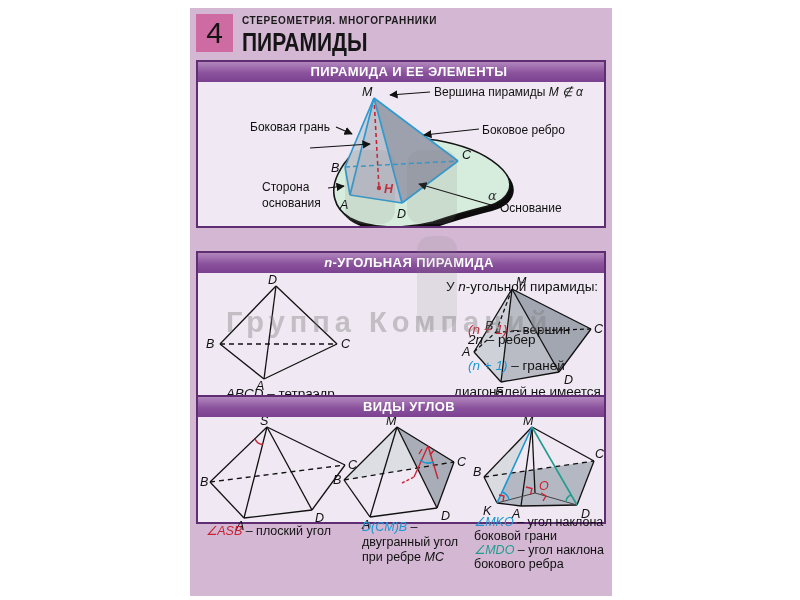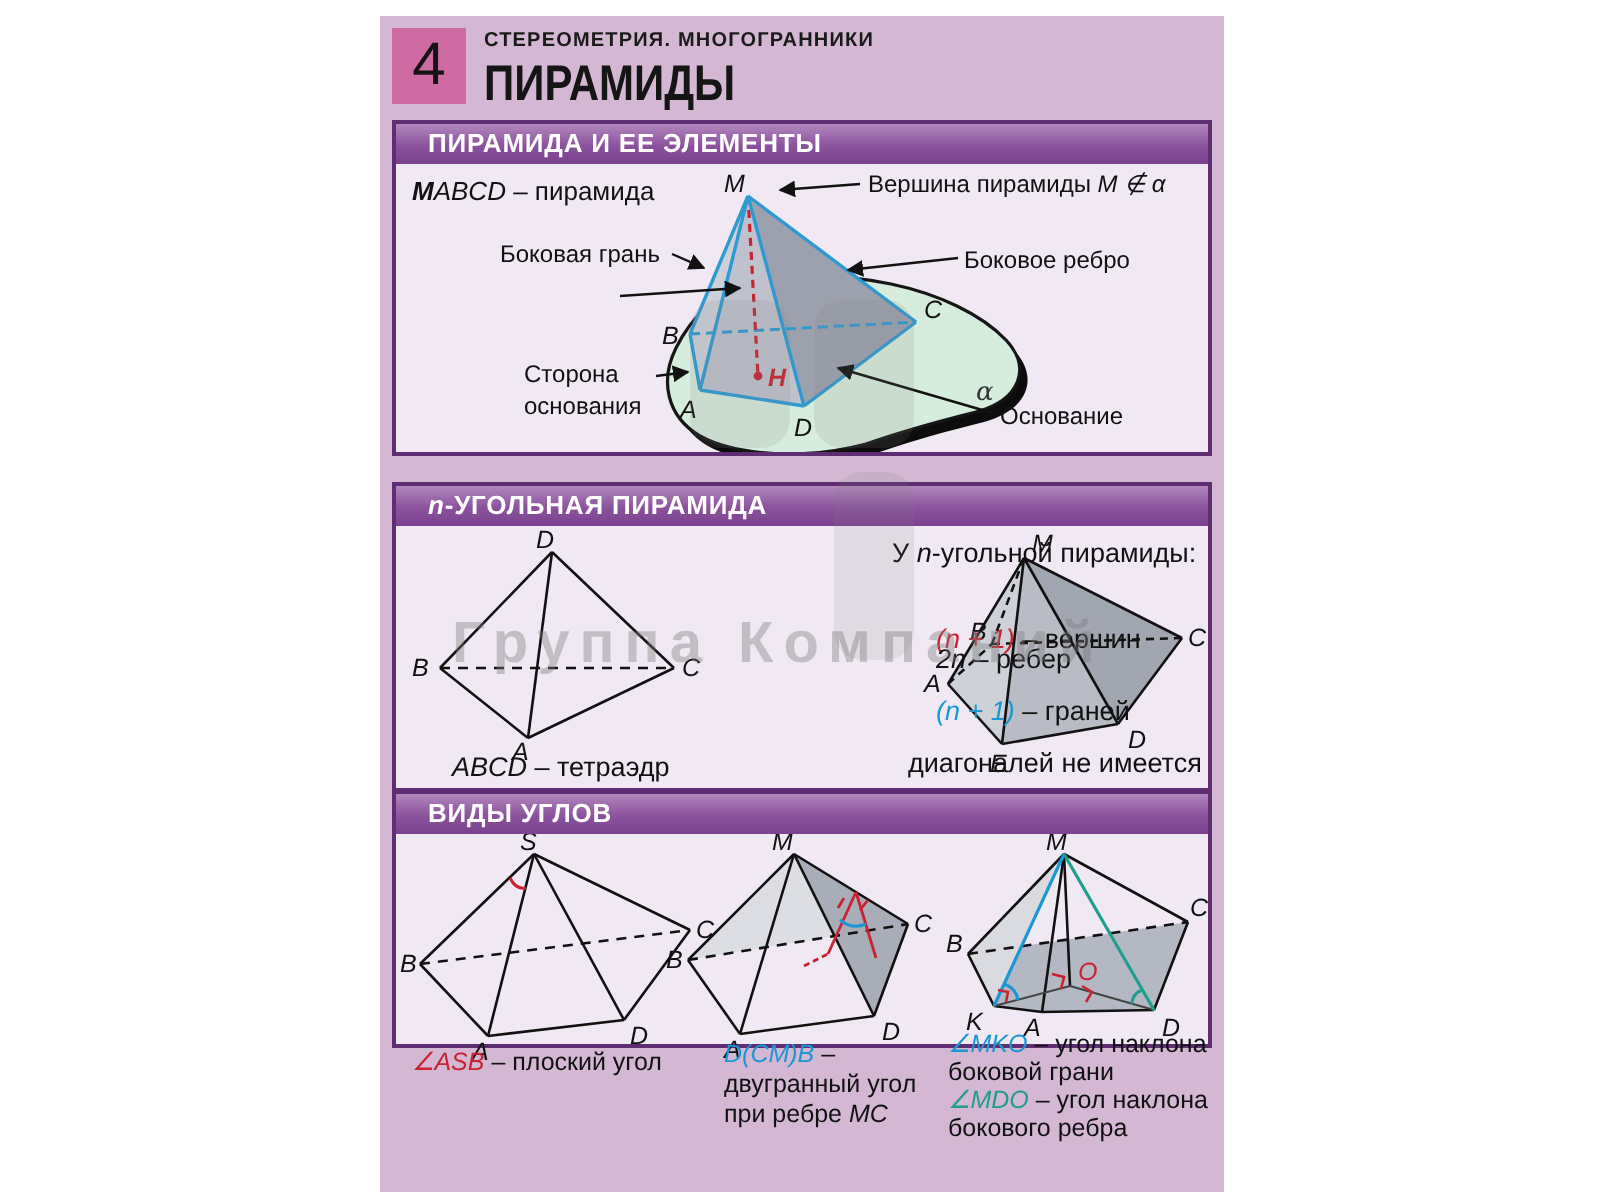--- a/index.html
+++ b/index.html
@@ -8,25 +8,25 @@
   .poster{position:absolute;left:190px;top:8px;width:422px;height:588px;background:#d3b7d3;}
   
   .num-box{position:absolute;left:6px;top:6px;width:37px;height:38px;background:#ce6ba2;
            display:flex;align-items:center;justify-content:center;font-size:30px;color:#141414;}
   .supertitle{position:absolute;left:52px;top:7px;font-size:10px;font-weight:bold;letter-spacing:.6px;color:#1a1a1a;}
   .title{position:absolute;left:52px;top:20px;font-size:25px;font-weight:bold;color:#151515;
          transform:scaleX(.84);transform-origin:left top;}
   
   .panel{position:absolute;left:6px;width:410px;border:2px solid #5e2d72;background:#f0e9f4;box-sizing:border-box;}
   .panel1{top:52px;height:168px;}
-  .panel2{top:233px;height:155px;}
+  .panel2{top:243px;height:155px;}
   .panel3{top:387px;height:129px;}
   .panel-header{height:20px;background:linear-gradient(180deg,#b habit,#000);}
   .panel-header{height:20px;background:linear-gradient(180deg,#b287bd 0%,#8a529c 55%,#7b4190 100%);
-                color:#fff;font-weight:bold;font-size:13px;line-height:20px;padding-left:16px;letter-spacing:.4px;}
+                color:#fff;font-weight:bold;font-size:13px;line-height:20px;padding-left:16px;letter-spacing:.4px;text-align:center;}
   .panel-body{position:absolute;left:0;top:20px;right:0;bottom:0;}
   svg.diagram{position:absolute;left:0;top:0;}
   .lbl{position:absolute;font-size:12px;line-height:1.3;color:#111;white-space:nowrap;}
   .cap{position:absolute;font-size:12.5px;line-height:1.18;color:#111;white-space:nowrap;}
   .it{font-style:italic;}
   .bi{font-style:italic;font-weight:bold;}
   .hl-red{color:#c92333;font-style:italic;}
   .hl-blue{color:#1b97d4;font-style:italic;}
   .hl-teal{color:#1f9e8e;font-style:italic;margin-top:12px;}
   .f13{font-size:13px;}
@@ -97,23 +97,20 @@
 
           <text x="164" y="14" font-size="12.5" font-style="italic" fill="#111">M</text>
           <text x="133" y="90" font-size="12.5" font-style="italic" fill="#111">B</text>
           <text x="142" y="127" font-size="12.5" font-style="italic" fill="#111">A</text>
           <text x="199" y="136" font-size="12.5" font-style="italic" fill="#111">D</text>
           <text x="264" y="77" font-size="12.5" font-style="italic" fill="#111">C</text>
           <text x="186" y="111" font-size="12.5" font-weight="bold" font-style="italic" fill="#c92333">H</text>
           <text x="290" y="118" font-size="13" font-style="italic" font-family="DejaVu Serif" fill="#333">α</text>
         </svg>
 
-        <div class="lbl f13" style="left:8px;top:6px;">
-          <span class="bi">M</span><span class="it">ABCD</span><span> – пирамида</span>
-        </div>
         <div class="lbl" style="left:236px;top:3px;">
           <span>Вершина пирамиды </span><span class="it">M ∉ α</span>
         </div>
         <div class="lbl" style="left:52px;top:38px;">Боковая грань</div>
         <div class="lbl" style="left:284px;top:41px;">Боковое ребро</div>
         <div class="lbl" style="left:64px;top:98px;">
           <div>Сторона</div>
           <div>основания</div>
         </div>
         <div class="lbl" style="left:302px;top:119px;">Основание</div>

